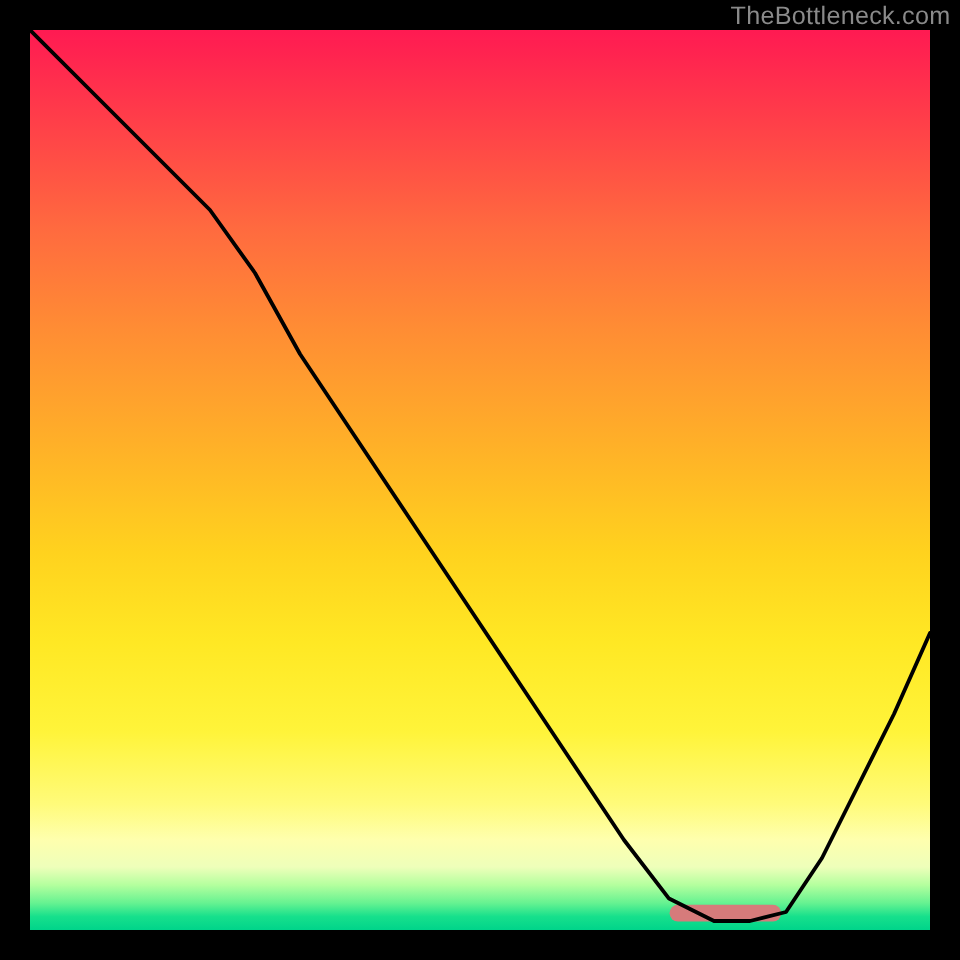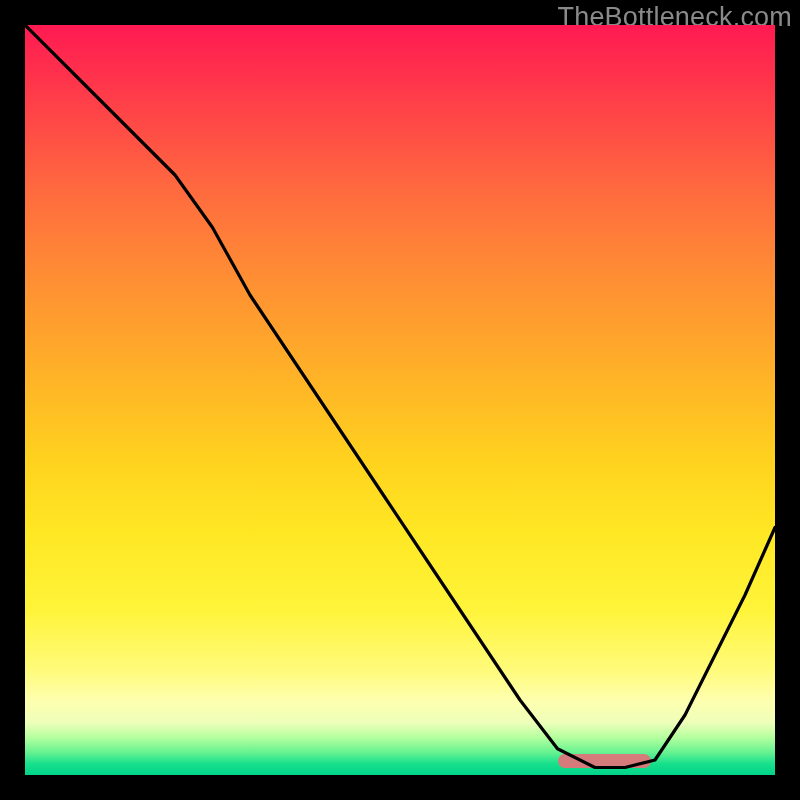--- a/index.html
+++ b/index.html
@@ -63,21 +63,21 @@
     left: 0;
     top: 0;
     width: 750px;
     height: 750px;
   }
   .watermark {
     position: absolute;
     top: 2px;
     right: 8px;
     color: #8a8a8a;
-    font-size: 27px;
+    font-size: 21px;
     font-weight: 500;
     letter-spacing: 0.2px;
   }
 </style>
 </head>
 <body>
 
 <div class="frame">
 
   <div class="watermark">TheBottleneck.com</div>

